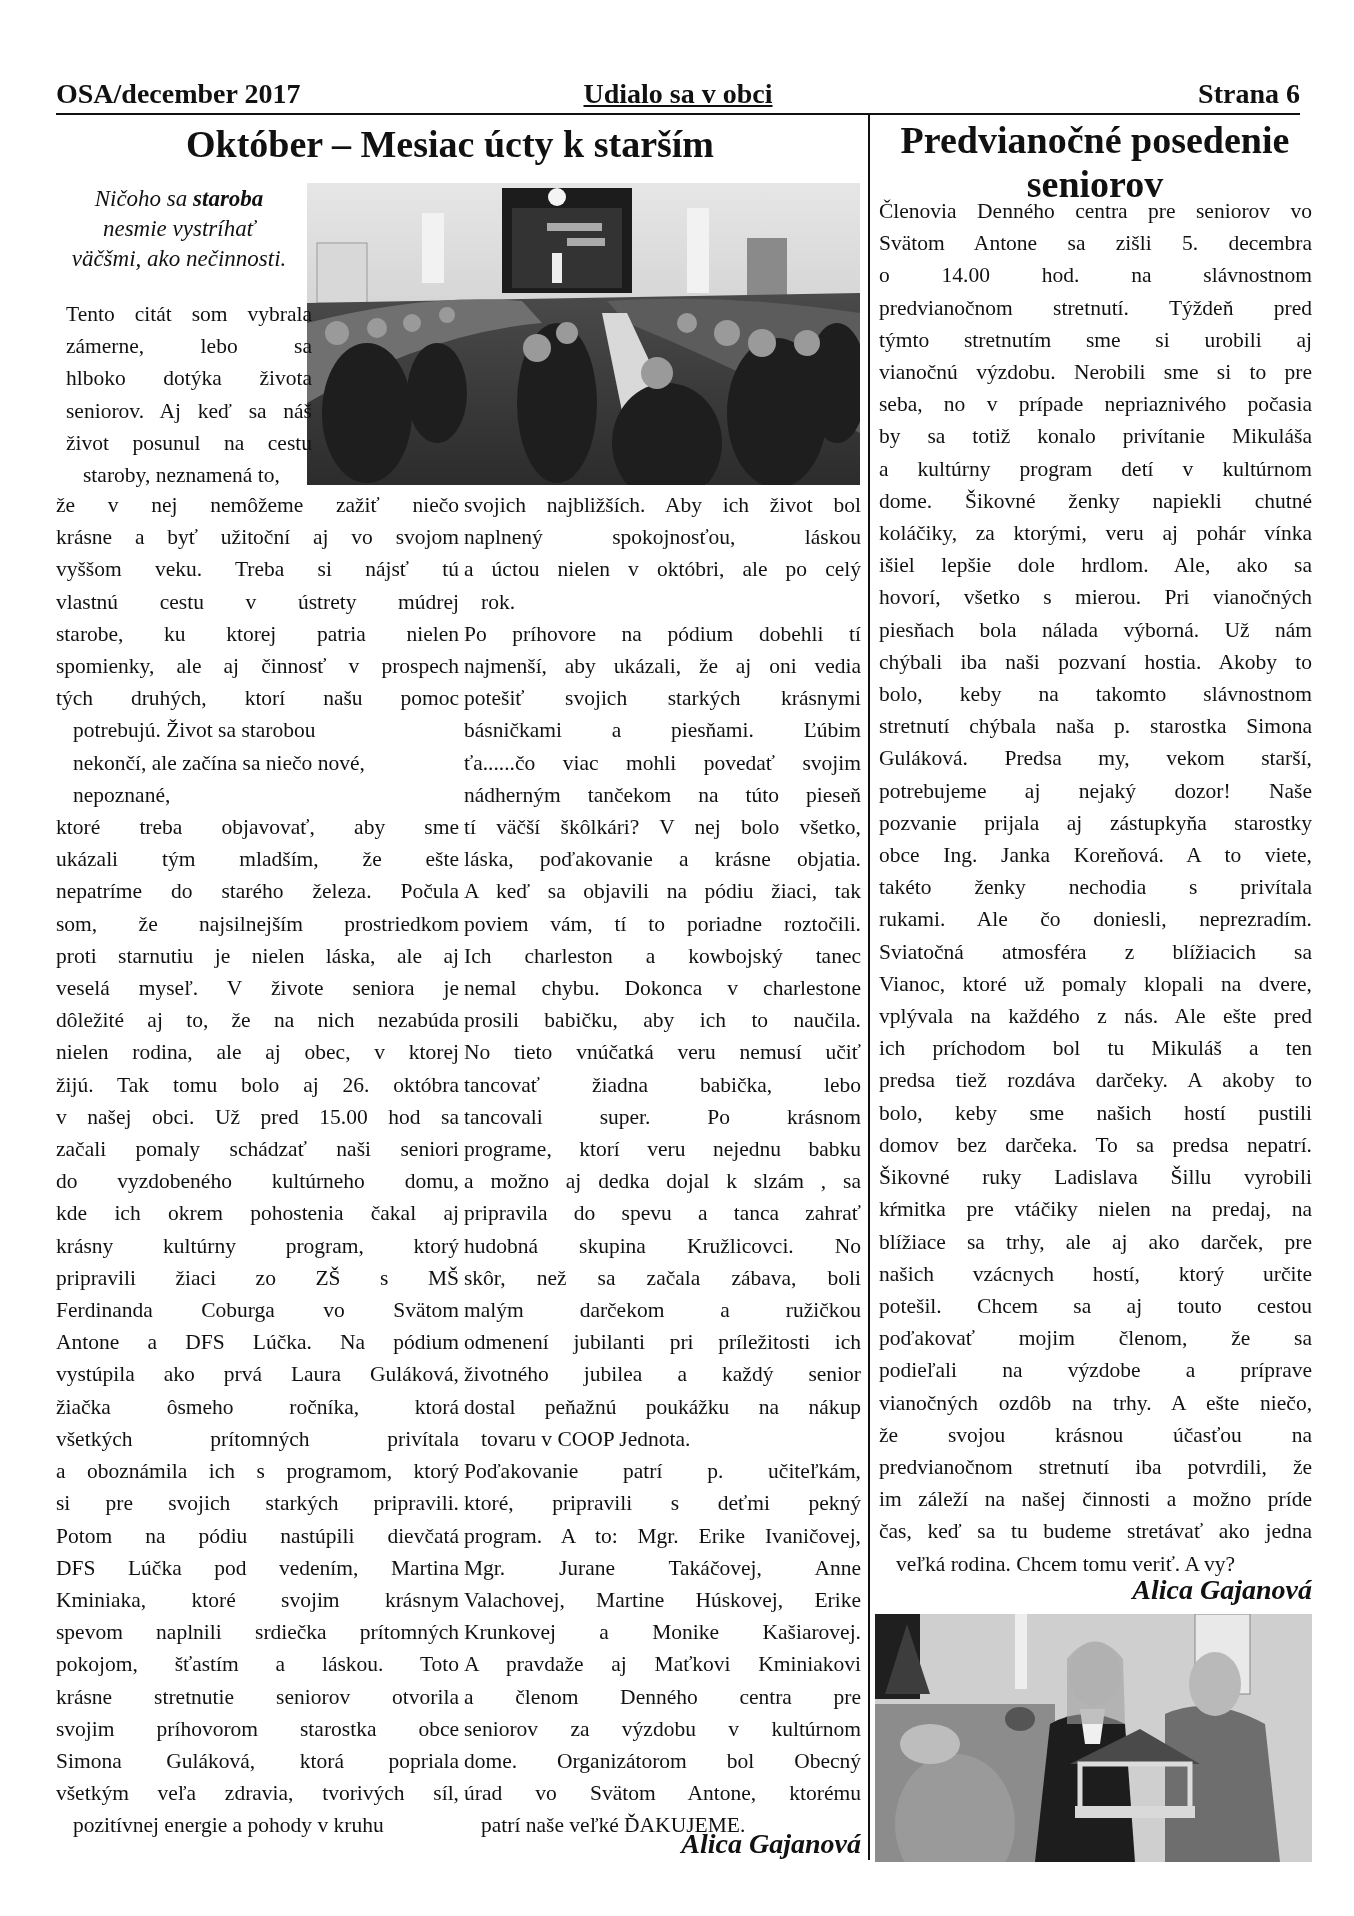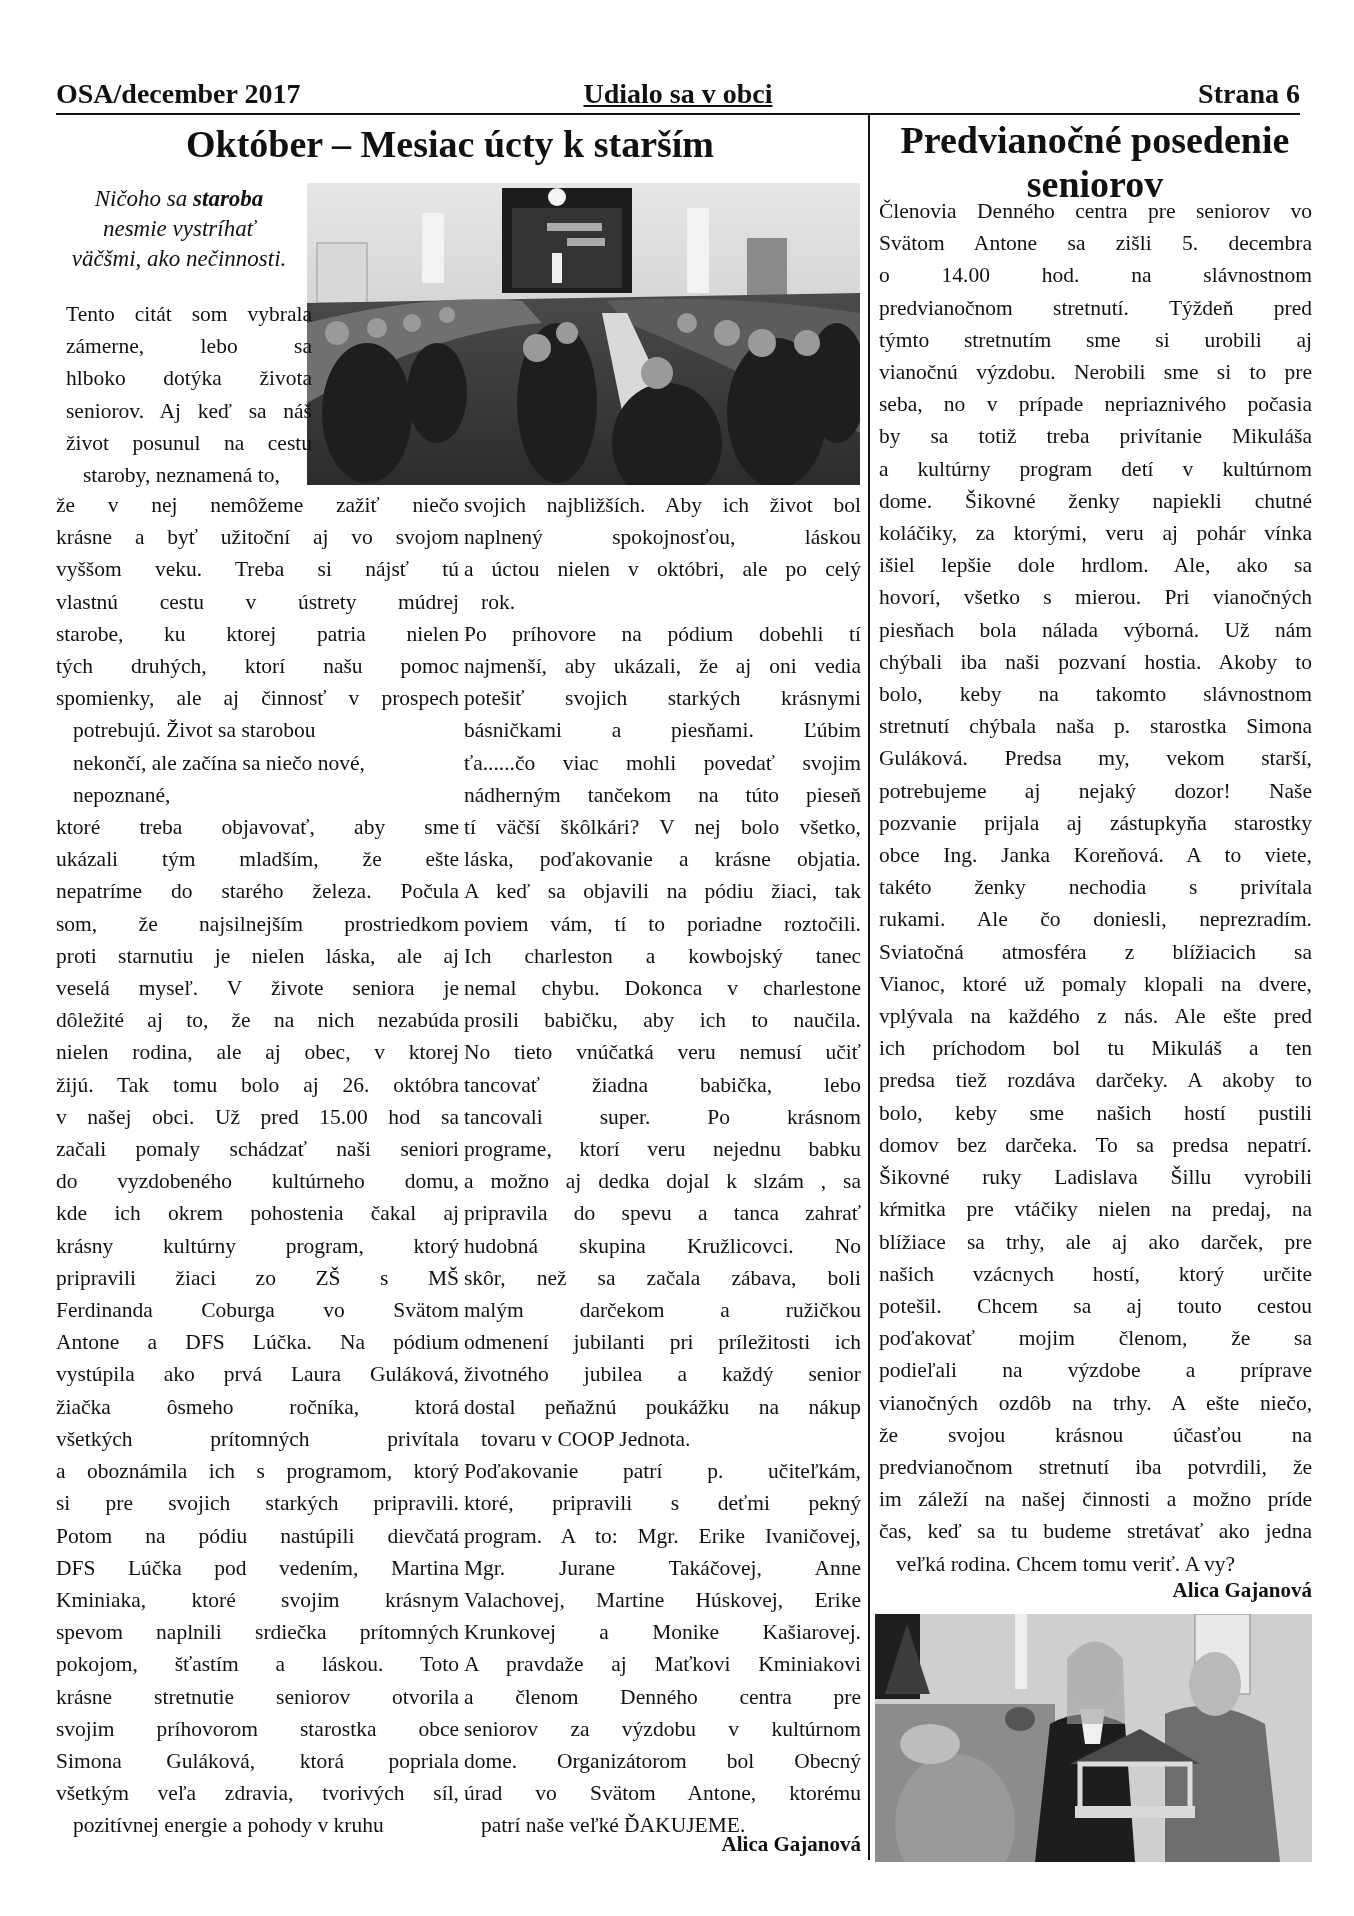--- a/index.html
+++ b/index.html
@@ -26,22 +26,22 @@
   .text { font-family: "Liberation Serif", serif; font-size: 21.5px; line-height: 32.2px;
           text-align: justify; position: absolute; }
   .text .ln { display: block; text-align: justify; text-align-last: justify; white-space: nowrap; }
   .text .ln.end { text-align-last: left; margin-left: 17px; }
 
   .col1-top { left: 66px; top: 298px; width: 246px; }
   .col1-bot { left: 56px; top: 489px; width: 403px; }
   .col2 { left: 464px; top: 489px; width: 397px; }
   .col3 { left: 879px; top: 195px; width: 433px; }
 
-  .sign { position: absolute; font-family: "Liberation Serif", serif; font-weight: bold; 
-          font-size: 21px; line-height: 28px; text-align: right; }
+  .sign { position: absolute; font-family: "Liberation Serif", serif; font-weight: bold; font-style: italic;
+          font-size: 28px; line-height: 28px; text-align: right; }
   .sign1 { left: 600px; top: 1830px; width: 261px; }
   .sign2 { left: 1050px; top: 1576px; width: 262px; }
 
   .photo { position: absolute; overflow: hidden; background: #6b6b6b; }
   .photo1 { left: 307px; top: 183px; width: 553px; height: 302px; }
   .photo2 { left: 875px; top: 1614px; width: 437px; height: 248px; }
 </style>
 </head>
 <body>
 
@@ -120,22 +120,22 @@
   <span class="ln">život posunul na cestu</span>
   <span class="ln end">staroby, neznamená to,</span>
 </div>
 
 <div class="text col1-bot">
   <span class="ln">že v nej nemôžeme zažiť niečo</span>
   <span class="ln">krásne a byť užitoční aj vo svojom</span>
   <span class="ln">vyššom veku. Treba si nájsť tú</span>
   <span class="ln">vlastnú cestu v ústrety múdrej</span>
   <span class="ln">starobe, ku ktorej patria nielen</span>
+  <span class="ln">spomienky, ale aj činnosť v prospech</span>
   <span class="ln">tých druhých, ktorí našu pomoc</span>
-  <span class="ln">spomienky, ale aj činnosť v prospech</span>
   <span class="ln end">potrebujú. Život sa starobou</span>
   <span class="ln end">nekončí, ale začína sa niečo nové,</span>
   <span class="ln end">nepoznané,</span>
   <span class="ln">ktoré treba objavovať, aby sme</span>
   <span class="ln">ukázali tým mladším, že ešte</span>
   <span class="ln">nepatríme do starého železa. Počula</span>
   <span class="ln">som, že najsilnejším prostriedkom</span>
   <span class="ln">proti starnutiu je nielen láska, ale aj</span>
   <span class="ln">veselá myseľ. V živote seniora je</span>
   <span class="ln">dôležité aj to, že na nich nezabúda</span>
@@ -216,21 +216,21 @@
 <div class="title2">Predvianočné posedenie seniorov</div>
 
 <div class="text col3">
   <span class="ln">Členovia Denného centra pre seniorov vo</span>
   <span class="ln">Svätom Antone sa zišli  5. decembra</span>
   <span class="ln">o 14.00 hod. na slávnostnom</span>
   <span class="ln">predvianočnom stretnutí. Týždeň pred</span>
   <span class="ln">týmto stretnutím sme si urobili aj</span>
   <span class="ln">vianočnú výzdobu. Nerobili sme si to pre</span>
   <span class="ln">seba, no v prípade nepriaznivého počasia</span>
-  <span class="ln">by sa totiž treba privítanie Mikuláša</span>
+  <span class="ln">by sa totiž konalo privítanie Mikuláša</span>
   <span class="ln">a kultúrny program detí v kultúrnom</span>
   <span class="ln">dome. Šikovné ženky napiekli chutné</span>
   <span class="ln">koláčiky, za ktorými, veru aj pohár vínka</span>
   <span class="ln">išiel lepšie dole hrdlom. Ale, ako sa</span>
   <span class="ln">hovorí, všetko s mierou. Pri vianočných</span>
   <span class="ln">piesňach bola nálada výborná. Už nám</span>
   <span class="ln">chýbali iba naši pozvaní hostia. Akoby to</span>
   <span class="ln">bolo, keby na takomto slávnostnom</span>
   <span class="ln">stretnutí chýbala naša p. starostka Simona</span>
   <span class="ln">Guláková. Predsa my, vekom starší,</span>

